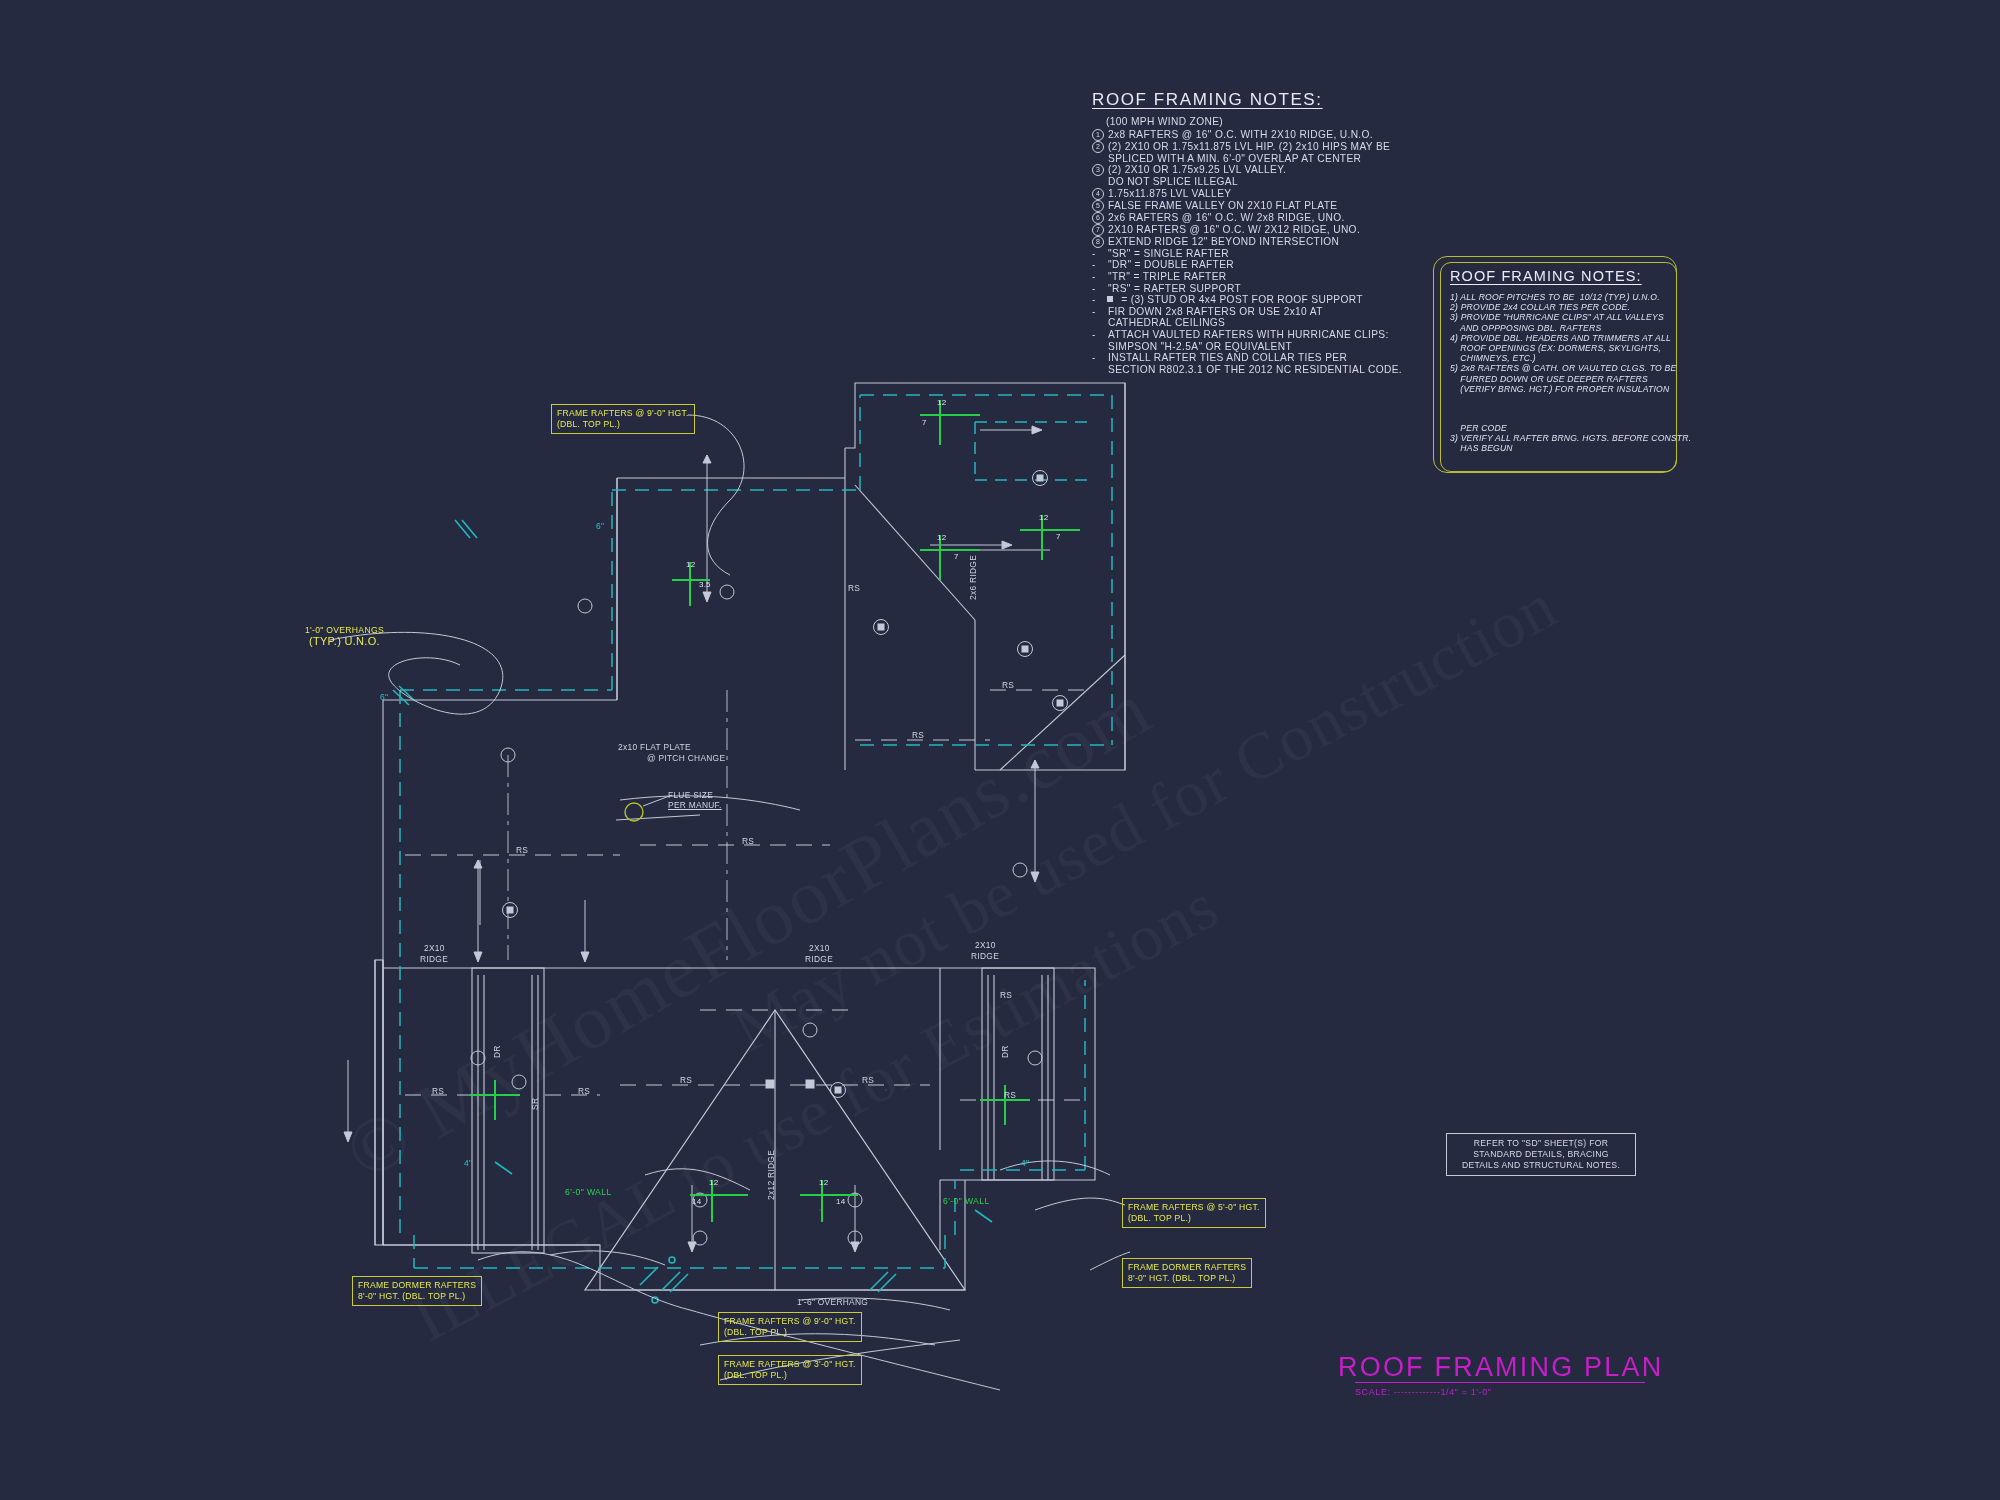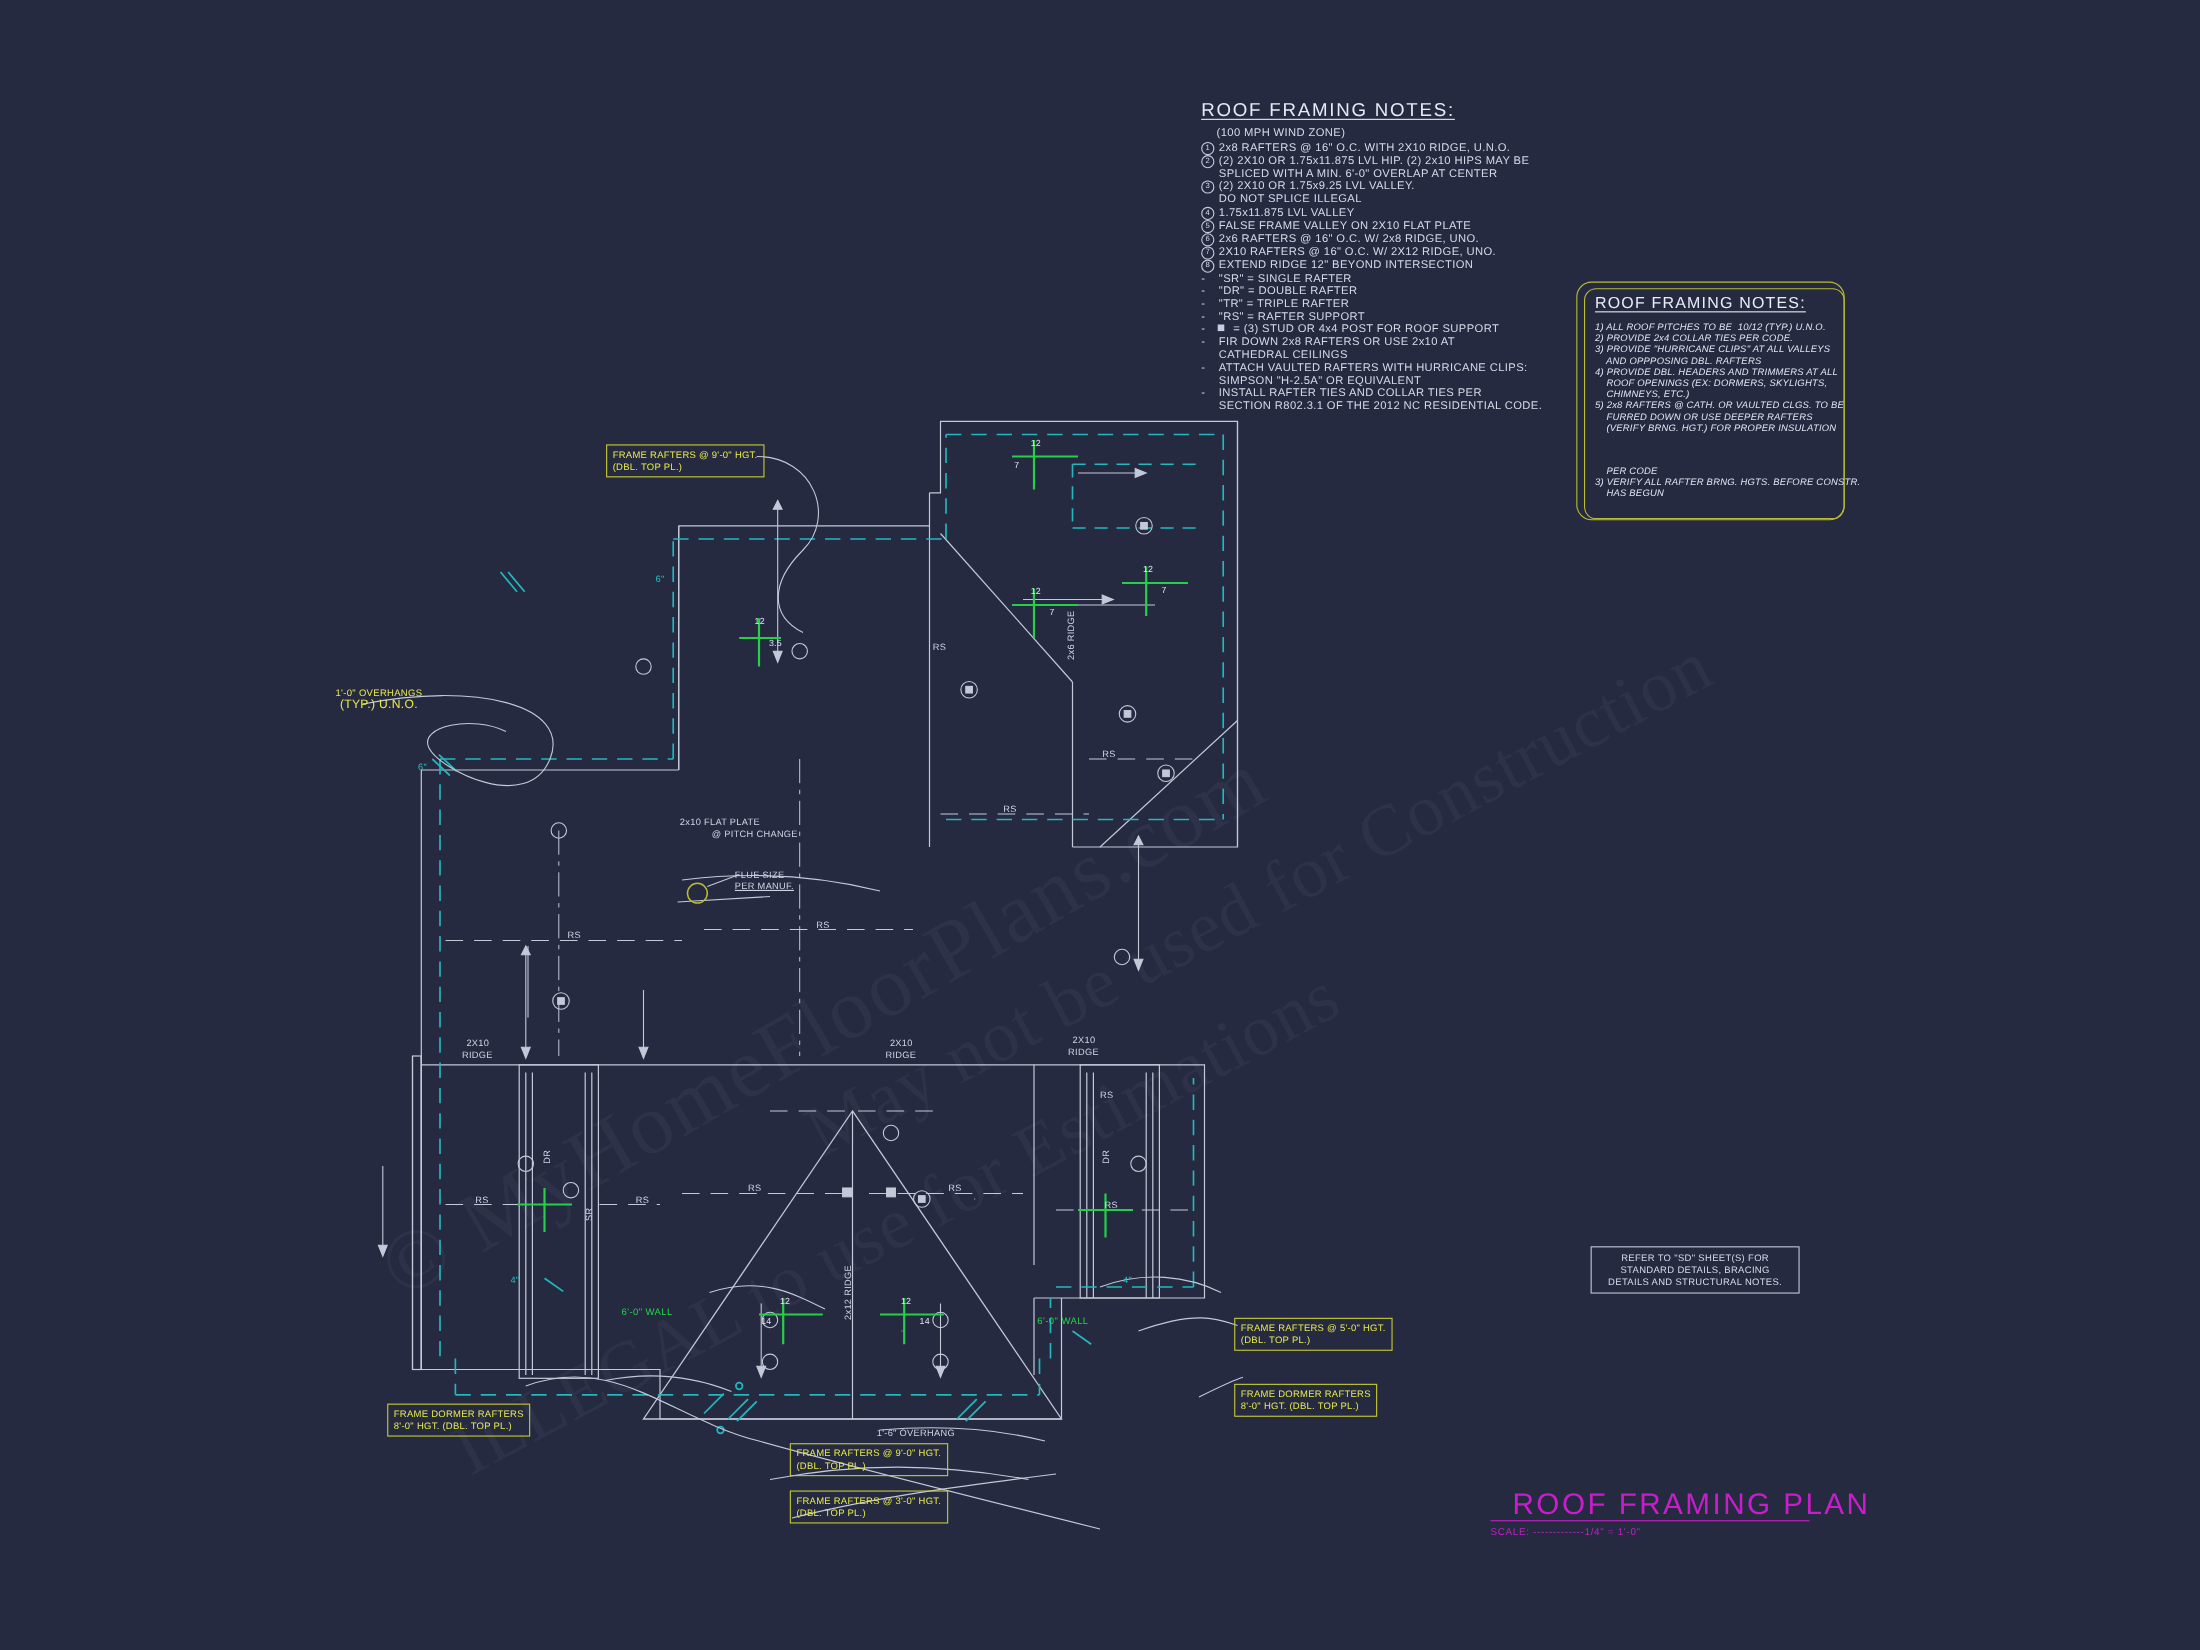--- a/index.html
+++ b/index.html
@@ -402,17 +402,17 @@
   <div class="anno-pitch" style="left:954px;top:552px;">7</div>
   <div class="anno-pitch" style="left:1039px;top:513px;">12</div>
   <div class="anno-pitch" style="left:1056px;top:532px;">7</div>
   <div class="anno-pitch" style="left:686px;top:560px;">12</div>
   <div class="anno-pitch" style="left:699px;top:580px;">3.5</div>
   <div class="anno-pitch" style="left:709px;top:1178px;">12</div>
   <div class="anno-pitch" style="left:692px;top:1197px;">14</div>
   <div class="anno-pitch" style="left:819px;top:1178px;">12</div>
   <div class="anno-pitch" style="left:836px;top:1197px;">14</div>
 
-  <div class="plan-title" style="left:1375px;top:1352px;">ROOF FRAMING PLAN</div>
+  <div class="plan-title" style="left:1338px;top:1352px;">ROOF FRAMING PLAN</div>
   <div class="title-rule" style="left:1355px;top:1382px;width:290px;"></div>
   <div class="plan-scale" style="left:1355px;top:1387px;">SCALE: -------------1/4" = 1'-0"</div>
 
 </div>
 
 </body></html>

